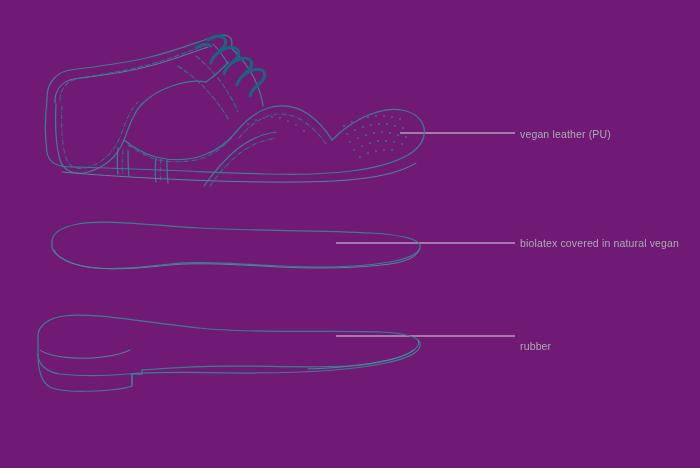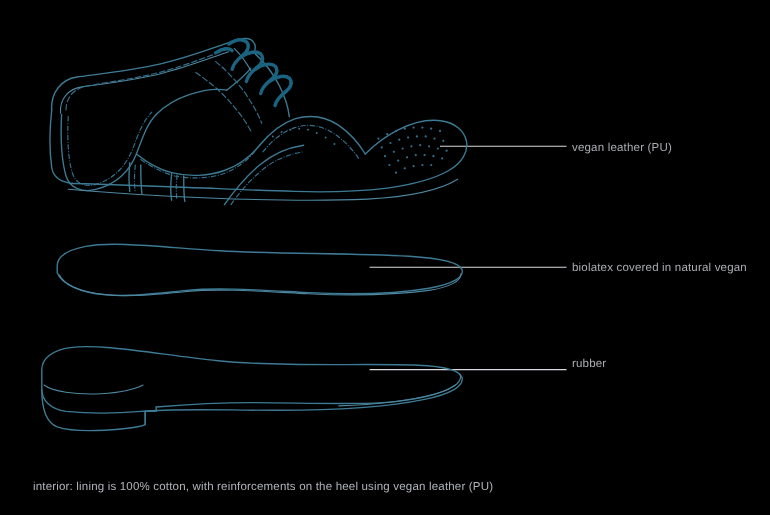--- a/index.html
+++ b/index.html
@@ -13,21 +13,21 @@
     position: relative;
     overflow: hidden;
     font-family: "Liberation Sans", sans-serif;
   }
 
   .diagram-root {
     position: absolute;
     left: 0; top: 0;
     width: 700px;
     height: 468px;
-    background: #000000;
+    background: #701a75;
   }
 
   .art-layer {
     position: absolute;
     left: 0; top: 0;
     width: 700px;
     height: 468px;
   }
 
   
@@ -35,21 +35,21 @@
     position: absolute;
     font-family: "Liberation Sans", sans-serif;
     font-size: 10.5px;
     letter-spacing: 0.15px;
     color: #a9adb2;
     white-space: nowrap;
     line-height: 1;
   }
   .label-upper   { left: 520px; top: 129px; }
   .label-insole  { left: 520px; top: 238px; }
-  .label-outsole { left: 520px; top: 326px; }
+  .label-outsole { left: 520px; top: 341px; }
 
   .footnote {
     position: absolute;
     left: 30px;
     top: 437px;
     font-family: "Liberation Sans", sans-serif;
     font-size: 10.5px;
     letter-spacing: 0.15px;
     color: #b0b4b9;
     white-space: nowrap;
@@ -307,15 +307,14 @@
            C108,357 122,354 130,350"></path>
     </g>
   </svg>
 
   <div class="callout-label label-upper">vegan leather (PU)</div>
 
   <div class="callout-label label-insole">biolatex covered in natural vegan</div>
 
   <div class="callout-label label-outsole">rubber</div>
 
-  <div class="footnote">interior: lining is 100% cotton, with reinforcements on the heel using vegan leather (PU)</div>
 
 </div>
 
 </body></html>

